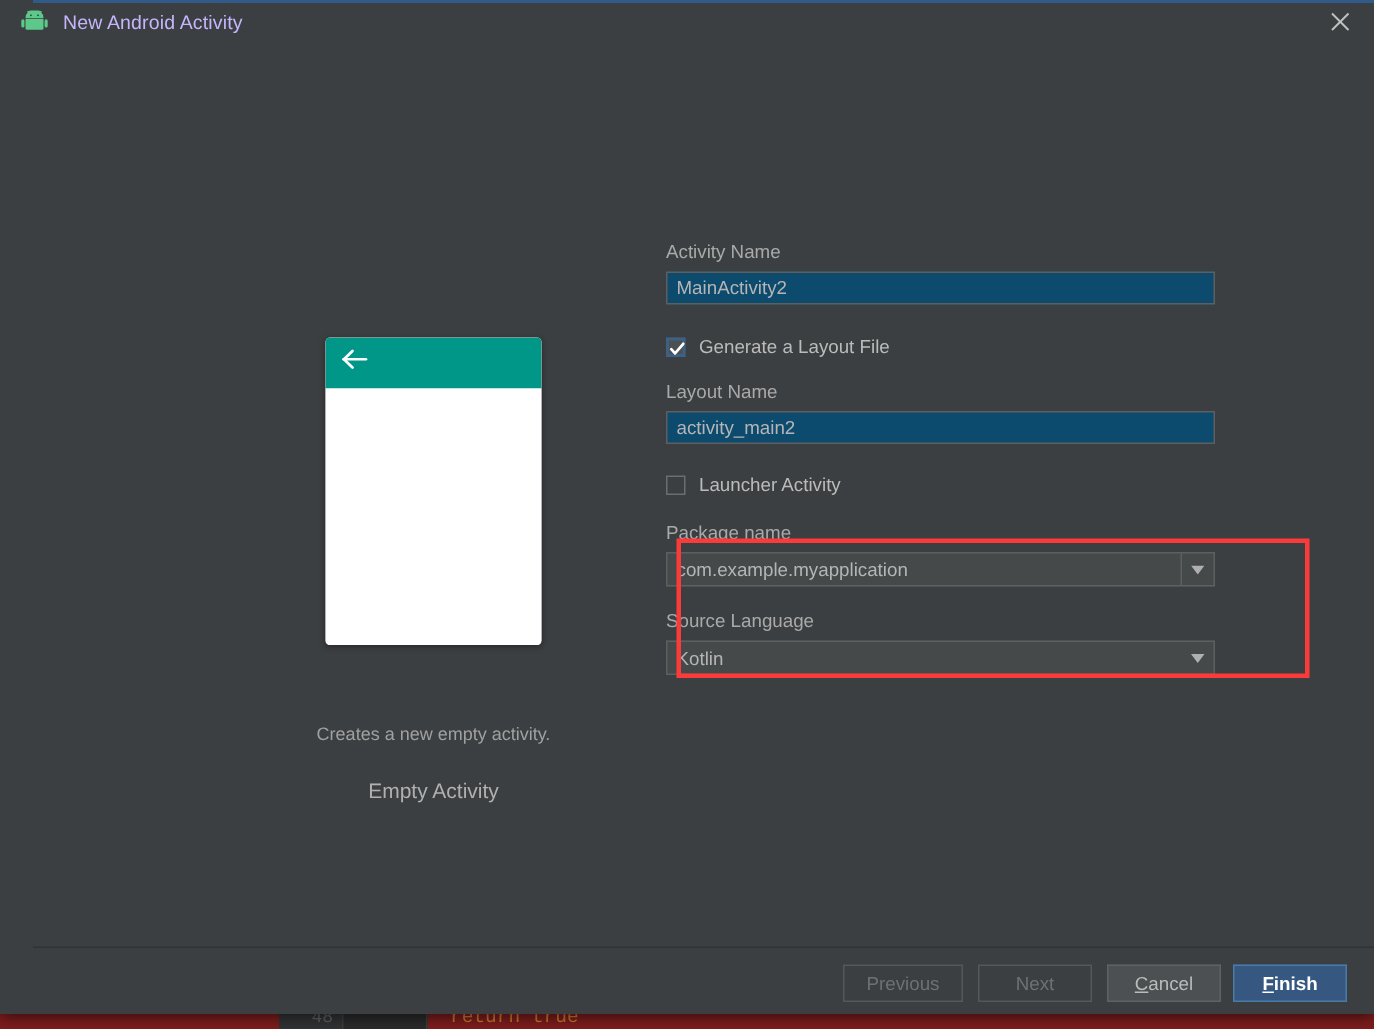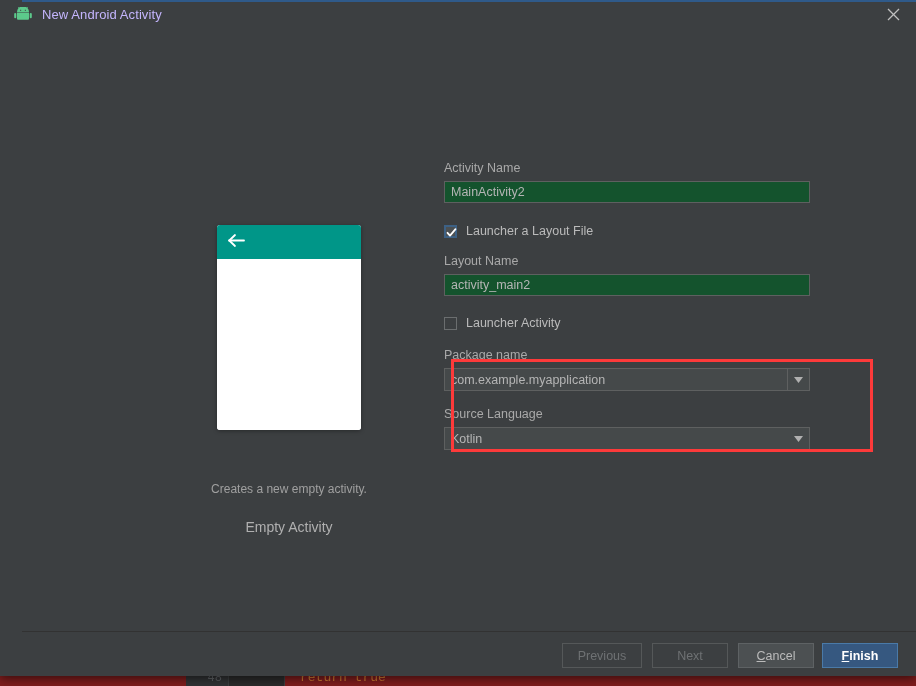--- a/index.html
+++ b/index.html
@@ -221,21 +221,21 @@
     width: 388px;
   }
   .field-label {
     color: #a9a9a9;
     font-size: 12.5px;
     margin-bottom: 6px;
   }
   .text-input {
     width: 366px;
     height: 22px;
-    background: #14532d;
+    background: #0c4a6e;
     border: 1px solid #5e6060;
     color: #b5b5b5;
     font-size: 12.5px;
     font-family: "Liberation Sans", sans-serif;
     padding: 0 6px;
     box-sizing: border-box;
     line-height: 20px;
     outline: none;
   }
   .checkrow {
@@ -408,21 +408,21 @@
       <input class="text-input" type="text" value="MainActivity2" style="">
 
       <div style="height:18px;"></div>
 
       <div class="checkrow">
         <span class="checkbox checked">
           <svg width="13" height="13" viewBox="0 0 13 13">
             <polyline points="2.5,6.8 5,9.6 10.5,3.2" fill="none" stroke="#ffffff" stroke-width="1.8" stroke-linecap="round" stroke-linejoin="round"></polyline>
           </svg>
         </span>
-        <span class="label">Launcher a Layout File</span>
+        <span class="label">Generate a Layout File</span>
       </div>
 
       <div style="height:13px;"></div>
 
       <div class="field-label">Layout Name</div>
       <input class="text-input" type="text" value="activity_main2" style="">
 
       <div style="height:17px;"></div>
 
       <div class="checkrow">

